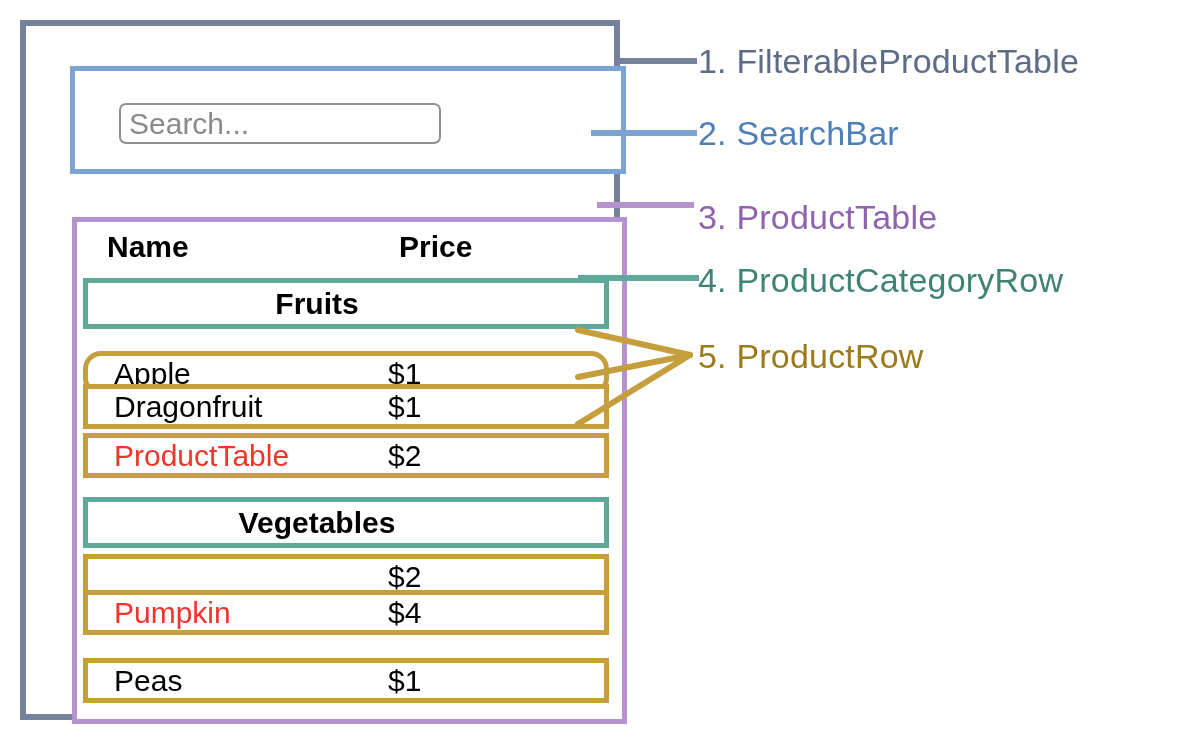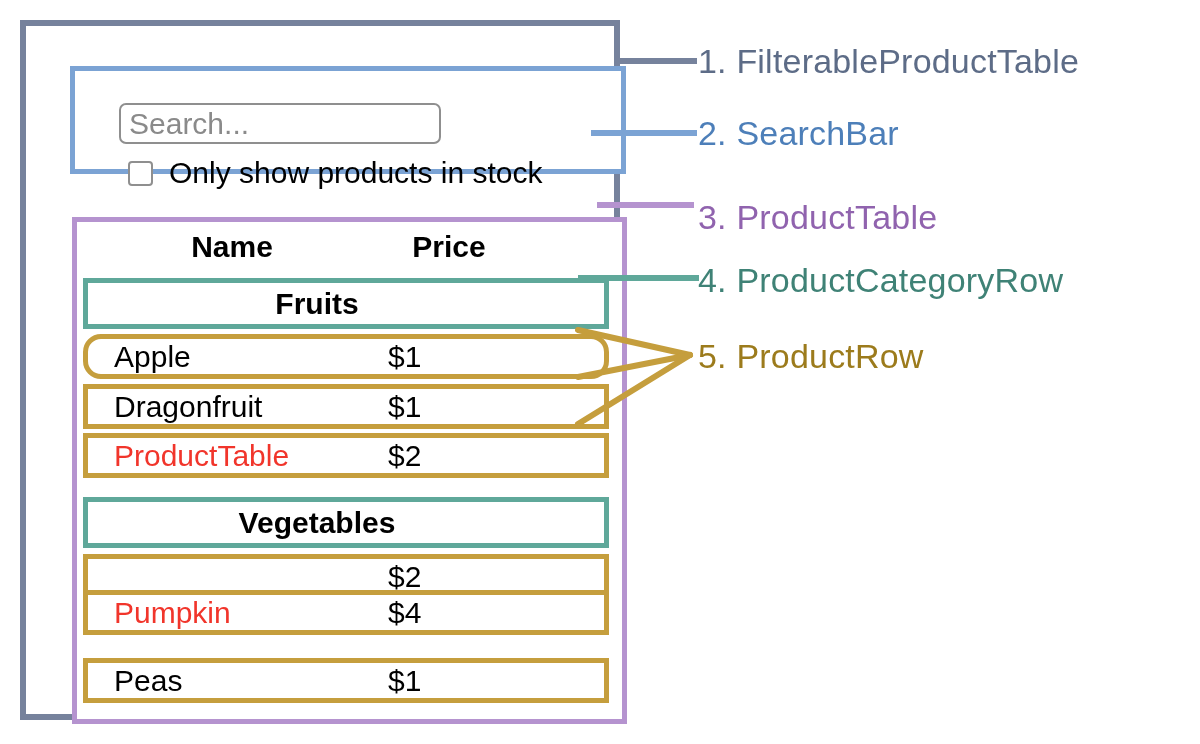--- a/index.html
+++ b/index.html
@@ -39,21 +39,21 @@
     width: 25px; height: 25px; border: 2px solid var(--input-border);
     border-radius: 4px; background: #fff; cursor: pointer;
   }
   .stock-label { font-size: 30px; color: var(--text); white-space: nowrap; }
 
   .product-table-box {
     position: absolute; left: 46px; top: 191px; width: 555px; height: 507px;
     border: 5px solid var(--product_table-border);
     background: #ffffff;
   }
-  .col-header { position: absolute; font-size: 30px; font-weight: bold; color: var(--text); text-align: center; line-height: 32px; }
+  .col-header { position: absolute; font-size: 30px; font-weight: bold; color: var(--text); line-height: 32px; }
   .col-header.name  { left: 30px;  top: 9px; width: 250px; }
   .col-header.price { left: 322px; top: 9px; width: 100px; }
 
   .category-row {
     position: absolute; left: 6px; width: 526px; height: 51px;
     border: 5px solid var(--product_category_row-border);
     background: #fff;
     display: flex; align-items: center; justify-content: center;
     padding-right: 58px;
     font-size: 30px; font-weight: bold; color: var(--text);
@@ -62,21 +62,21 @@
   .category-row.vegetables { top: 275px; }
 
   .product-row {
     position: absolute; left: 6px; width: 526px; height: 45px;
     border: 5px solid var(--product_row-border);
     background: #fff;
     font-size: 30px; color: var(--text); line-height: 35px;
   }
   .product-row .p-name  { position: absolute; left: 26px; top: 0; white-space: nowrap; }
   .product-row .p-price { position: absolute; left: 300px; top: 0; white-space: nowrap; }
-  .row-0 { top: 112px; border-radius: 18px; } .row-1 { top: 162px; } .row-2 { top: 211px; }
+  .row-0 { top: 129px; border-radius: 18px; } .row-1 { top: 162px; } .row-2 { top: 211px; }
   .row-3 { top: 332px; } .row-4 { top: 368px; padding-left: 28px; } .row-5 { top: 436px; }
 
   
   .connectors { position: absolute; left: 0; top: 0; pointer-events: none; }
   .connectors line { stroke-width: 6; }
   .line-fpt { stroke: var(--filterable_product_table-border); }
   .line-sb  { stroke: var(--search_bar-border); }
   .line-pt  { stroke: var(--product_table-border); }
   .line-pcr { stroke: var(--product_category_row-border); }
   .line-pr  { stroke: var(--product_row-border); }
@@ -94,24 +94,20 @@
 </style>
 </head>
 <body>
 
 <div class="canvas">
 
   <div class="outer-box">
 
     <div class="searchbar-box">
       <input class="search-input" type="text" placeholder="Search..." style="">
-      <div class="stock-row">
-        <input class="stock-checkbox" type="checkbox" style="">
-        <span class="stock-label">Only show products in stock</span>
-      </div>
     </div>
 
     <div class="product-table-box">
       <div class="col-header name">Name</div>
       <div class="col-header price">Price</div>
 
       <div class="category-row fruits">Fruits</div>
 
       <div class="product-row row-0">
         <span class="p-name" style="color: rgb(0, 0, 0);">Apple</span>

